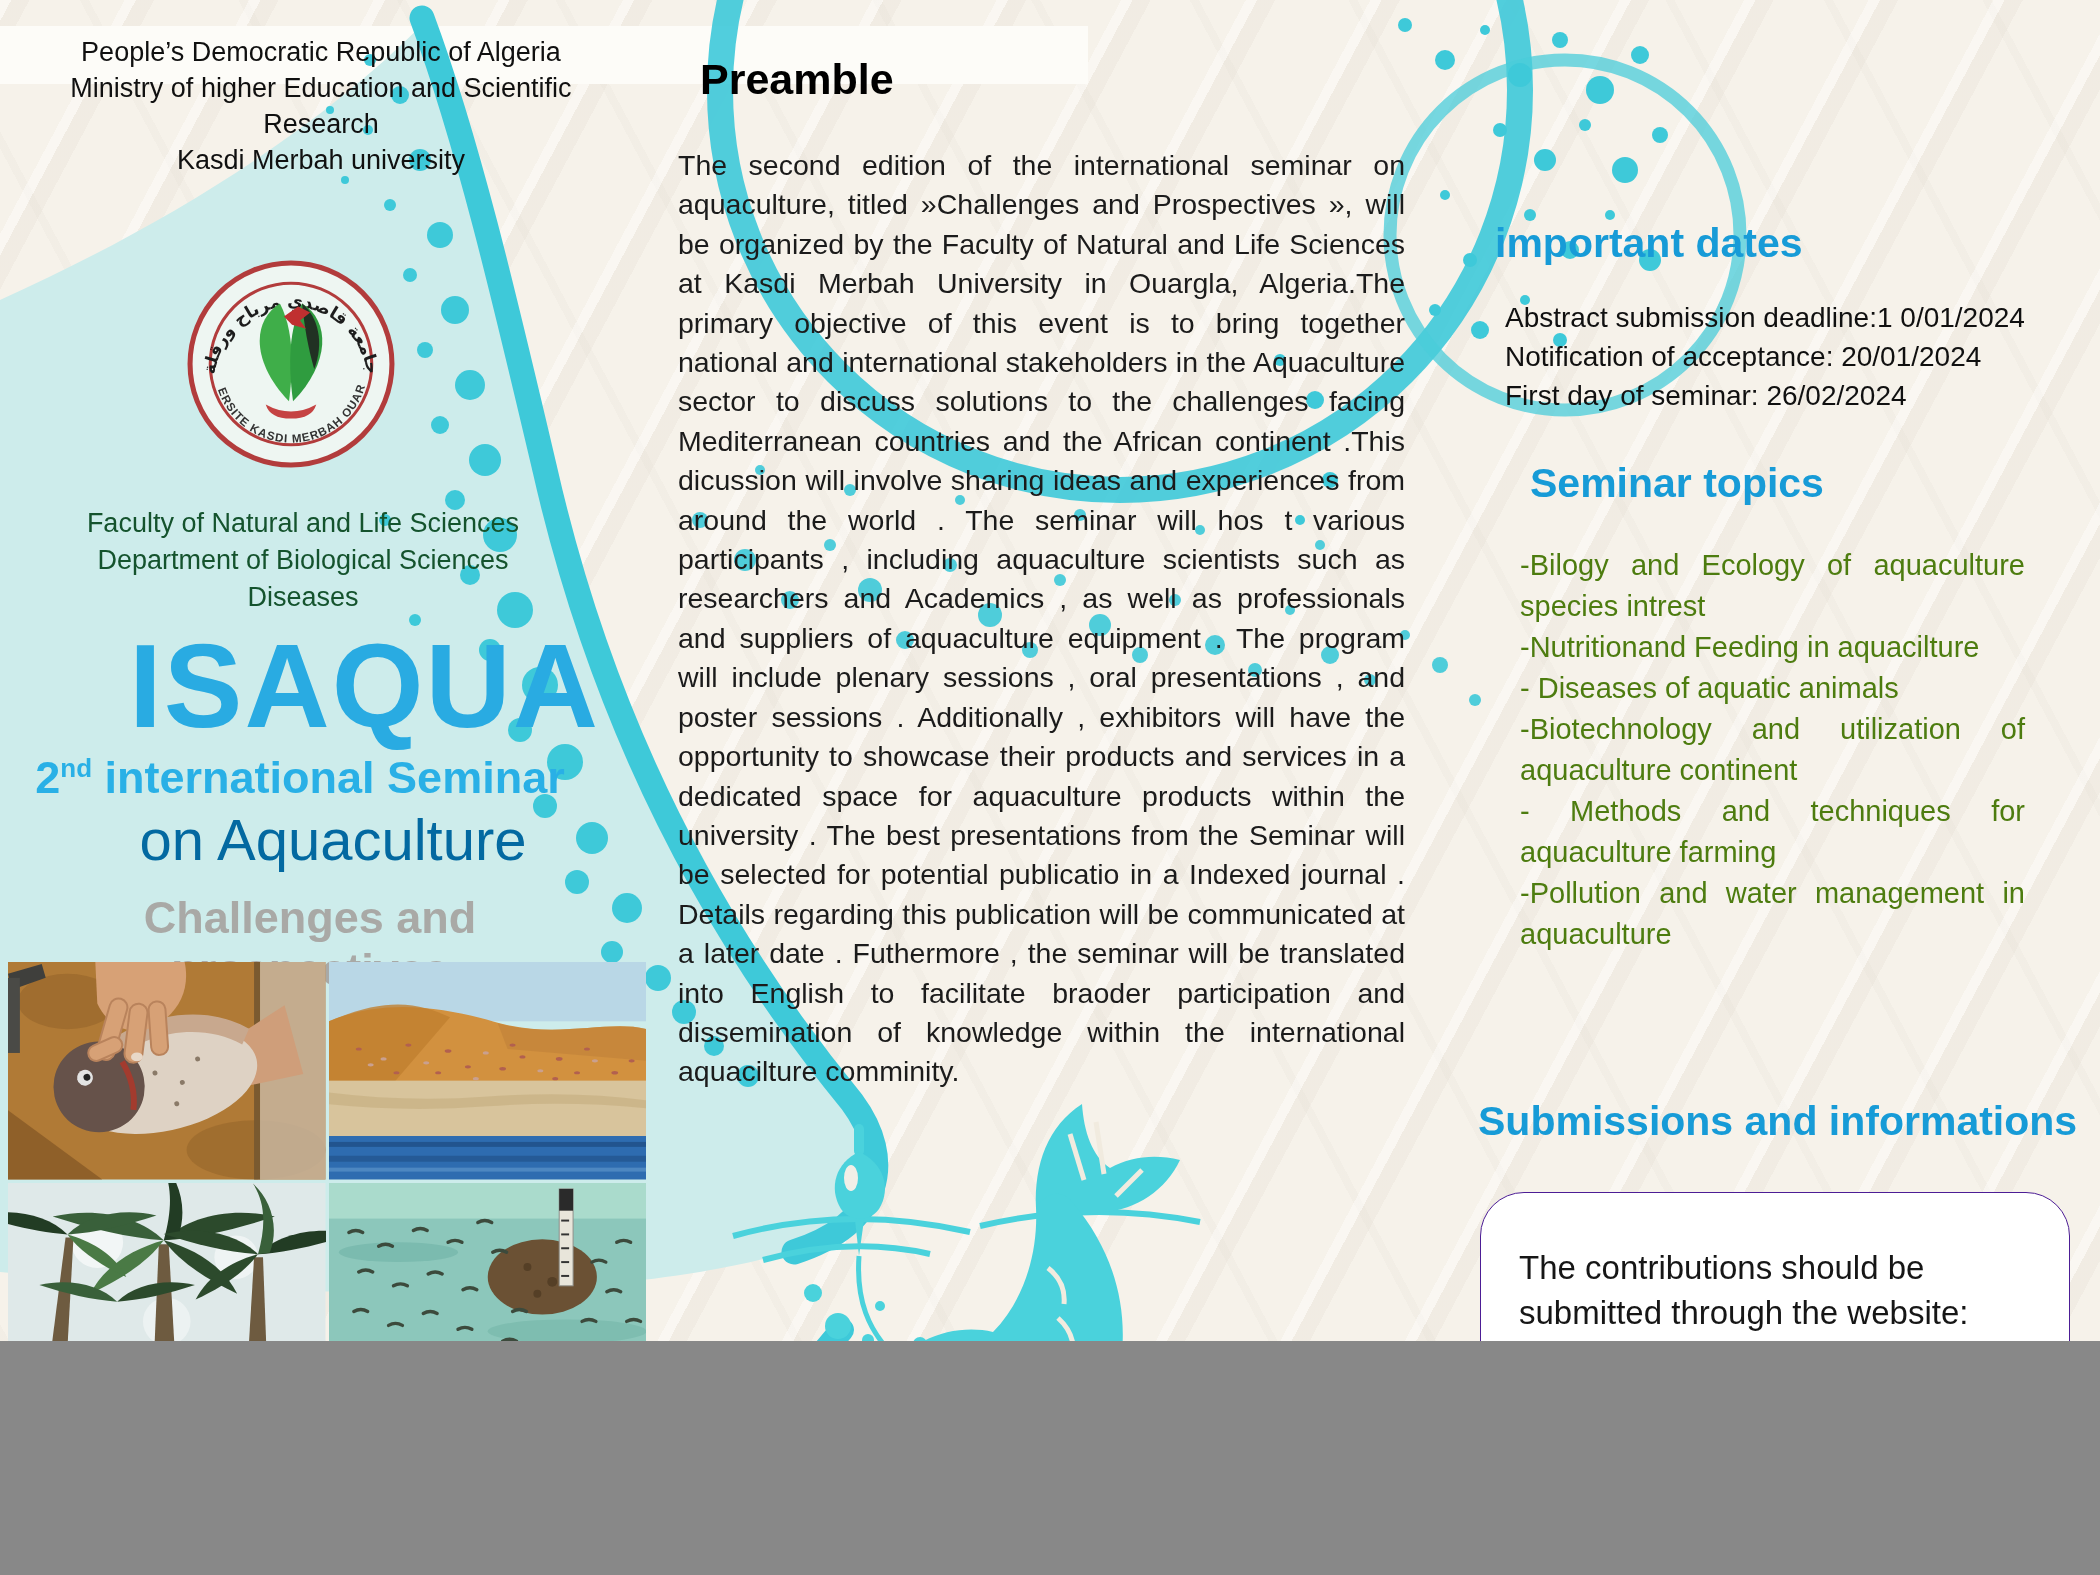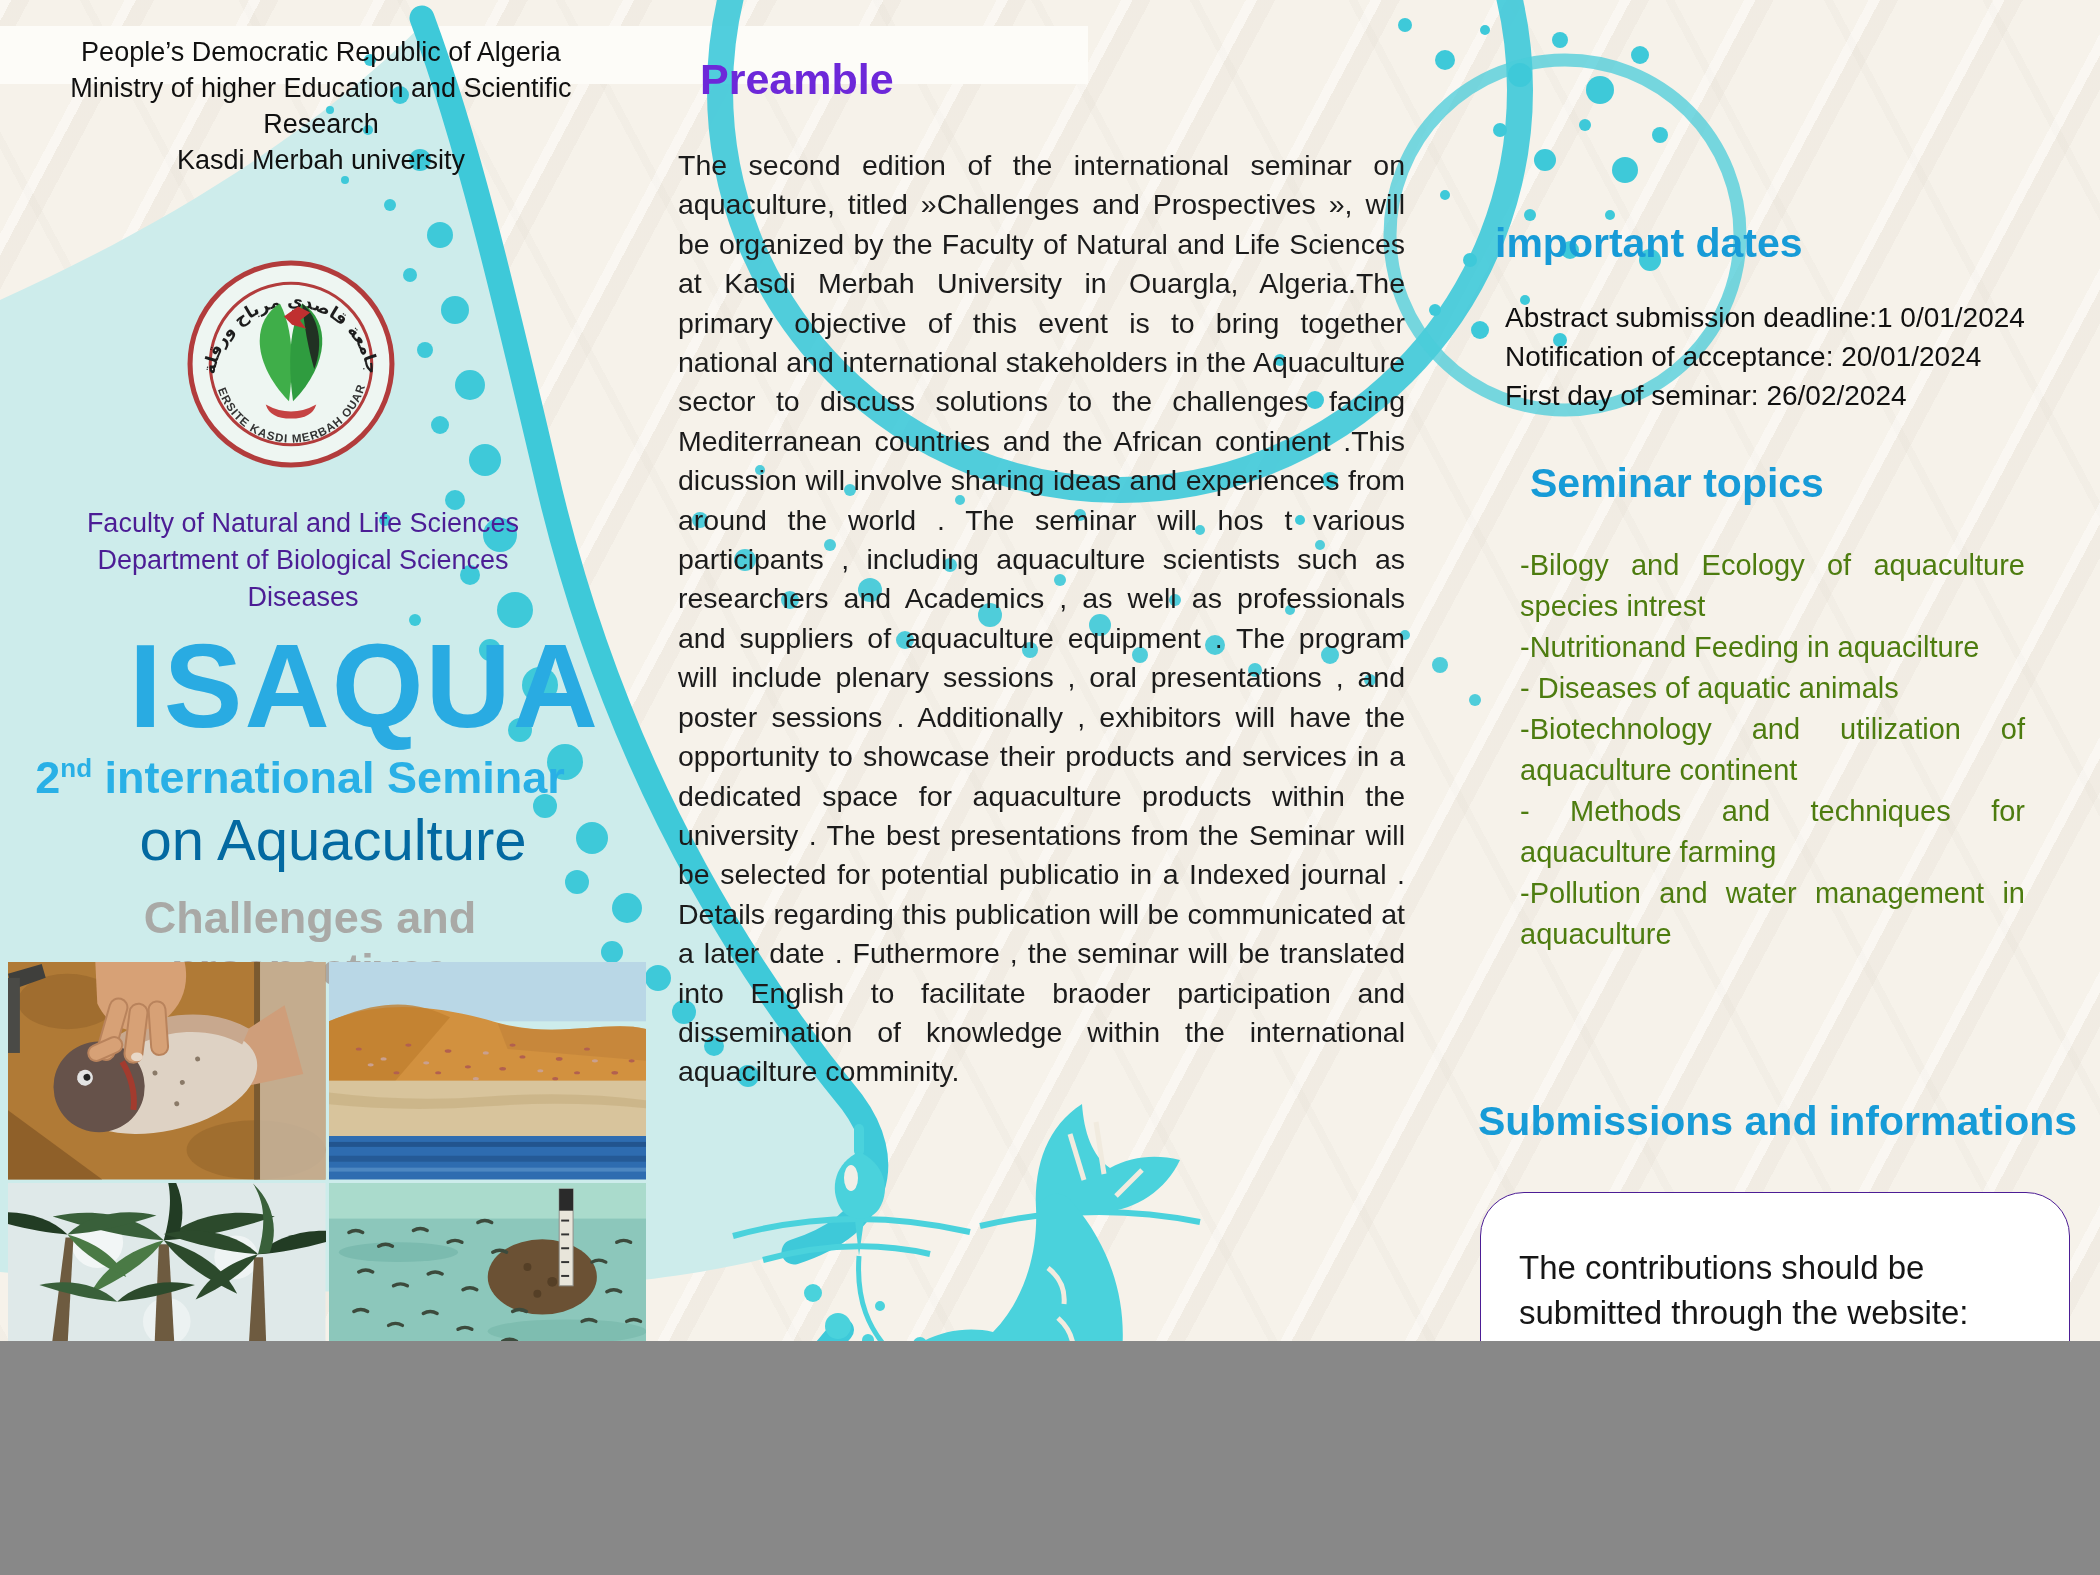--- a/index.html
+++ b/index.html
@@ -10,38 +10,38 @@
     background:
       repeating-linear-gradient(118deg, rgba(255,255,255,.55) 0 10px, rgba(222,215,203,.30) 10px 26px, rgba(255,255,255,0) 26px 110px),
       repeating-linear-gradient(62deg, rgba(228,222,210,.25) 0 8px, rgba(255,255,255,0) 8px 140px);
     opacity:.7;}
   .top-strip{position:absolute;left:0;top:26px;width:1088px;height:58px;background:#fdfcf8;z-index:1;}
   svg.deco{position:absolute;left:0;top:0;z-index:2;}
   .layer{position:absolute;z-index:3;}
 
   .gov-header{left:38px;top:34px;width:566px;text-align:center;
       font-size:27px;line-height:36px;color:#101010;}
-  .org{left:20px;top:505px;width:566px;text-align:center;font-size:27px;line-height:37px;color:#4c1d95;}
+  .org{left:20px;top:505px;width:566px;text-align:center;font-size:27px;line-height:37px;color:#14532d;}
   .seal{position:absolute;left:185px;top:258px;z-index:3;}
   .isaqua{left:0;top:618px;width:600px;text-align:right;font-size:118px;font-weight:bold;
       letter-spacing:2px;color:#29abe2;}
   .sub1{left:0;top:752px;width:600px;text-align:center;font-size:45px;font-weight:bold;color:#29b0e6;}
   .sub1 sup{font-size:26px;}
   .sub2{left:0;top:806px;width:600px;text-align:center;font-size:58px;font-weight:normal;color:#0369a1;padding-left:33px;}
   .tagline{left:0;top:892px;width:620px;text-align:center;font-size:45px;font-weight:bold;color:#a9a9a6;}
 
   .photos{left:8px;top:962px;width:638px;height:438px;display:grid;
       grid-template-columns:1fr 1fr;grid-template-rows:1fr 1fr;gap:3px;z-index:4;}
   .photos svg{width:100%;height:100%;display:block;}
 
   .event-date{left:40px;top:1452px;width:560px;text-align:center;color:#179bd7;
       font-weight:bold;font-size:44px;line-height:52px;white-space:pre-wrap;}
   .navy-bar{position:absolute;left:115px;top:1563px;width:330px;height:12px;background:#1f3c68;z-index:4;}
 
-  .preamble-h{left:700px;top:55px;font-size:43px;font-weight:bold;color:#6d28d9;}
+  .preamble-h{left:700px;top:55px;font-size:43px;font-weight:bold;color:#000000;}
   .preamble-b{left:678px;top:146px;width:727px;font-size:28.5px;line-height:39.4px;
       color:#1b1b1b;text-align:justify;}
 
   .fishlogo{position:absolute;left:718px;top:1068px;z-index:3;}
 
   .imp-h{left:1495px;top:220px;font-size:41px;font-weight:bold;color:#179bd7;}
   .imp-list{left:1505px;top:298px;width:600px;font-size:28px;line-height:39px;color:#101010;}
   .topics-h{left:1530px;top:460px;font-size:41px;font-weight:bold;color:#179bd7;}
   .topics-list{left:1520px;top:545px;width:505px;font-size:29px;line-height:41px;color:#4d7c0f;}
   .topics-list div{text-align:justify;}

